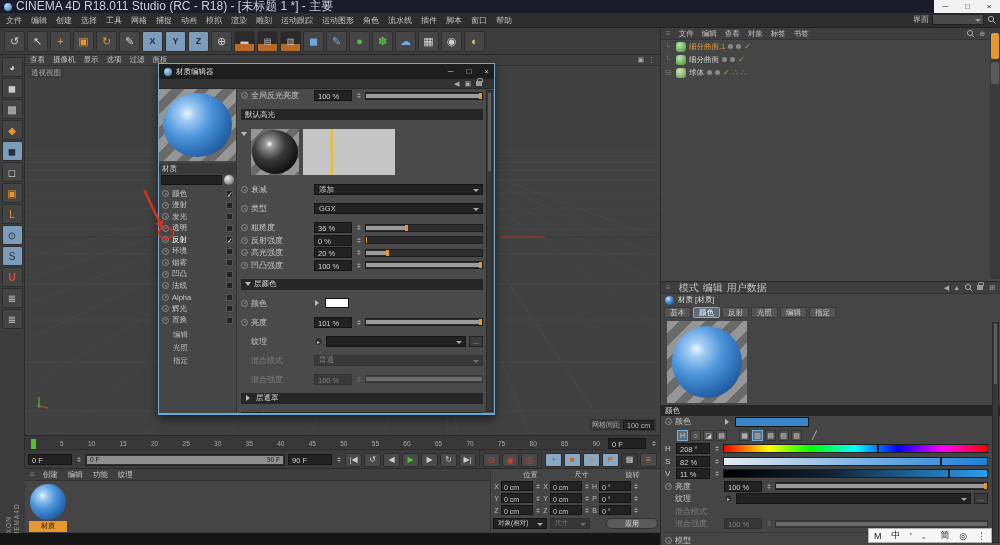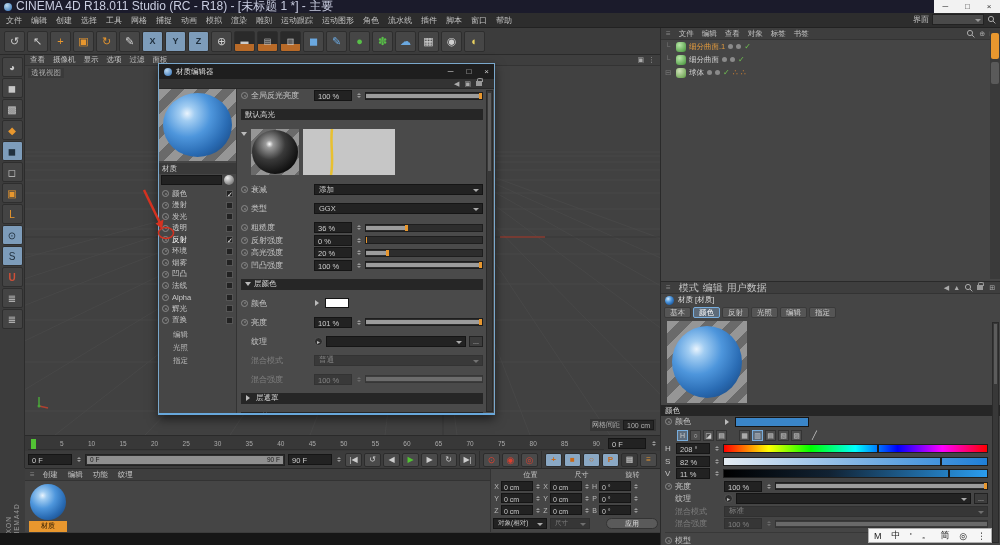--- a/index.html
+++ b/index.html
@@ -742,21 +742,20 @@
       <div class="row">
         <span class="sp7"></span>
         <span class="lbl l46">纹理</span>
         <span class="circbtn">▸</span>
         <span class="dd"></span>
         <span class="dotsbtn">...</span>
       </div>
       <div class="row disabled">
         <span class="sp7"></span>
         <span class="lbl l46">混合模式</span>
-        <span class="dd">标准</span>
       </div>
       <div class="row disabled">
         <span class="sp7"></span>
         <span class="lbl l46">混合强度</span>
         <span class="vbox">100 %</span>
         <span class="spin"></span>
         <span class="slider">
             <span class="fill" style="width: 100%;"></span>
           </span>
       </div>

